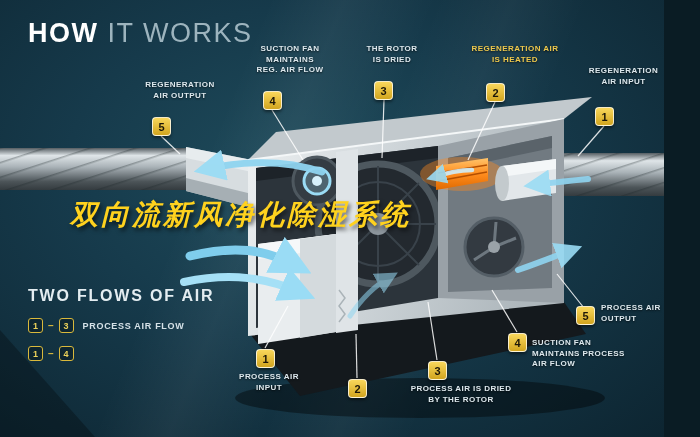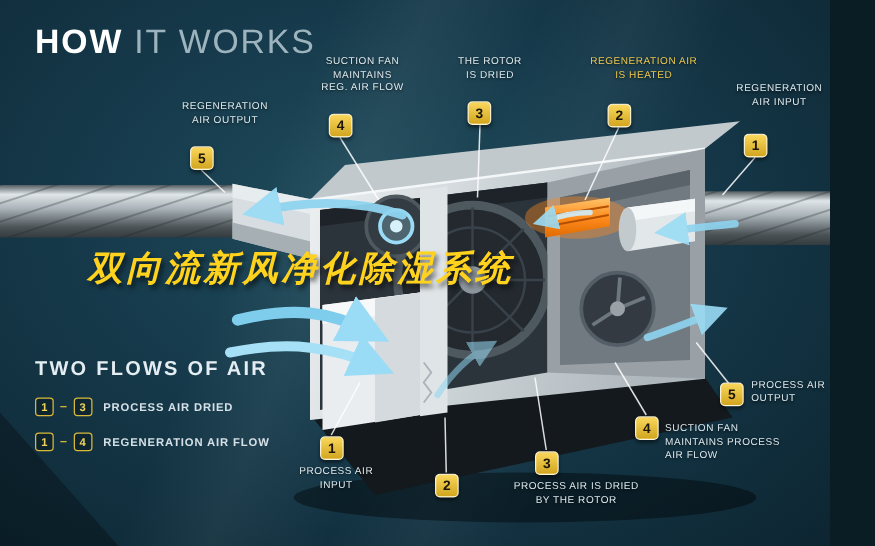--- a/index.html
+++ b/index.html
@@ -27,21 +27,21 @@
 
   .badge {
     position:absolute; width:19px; height:19px; border-radius:4px;
     background:linear-gradient(180deg,#f9d75b,#d2a51f);
     border:1px solid rgba(255,255,255,0.75); box-shadow:0 2px 3px rgba(0,0,0,0.45);
     color:#1c1608; font-size:11px; font-weight:bold;
     display:flex; align-items:center; justify-content:center; box-sizing:border-box;
   }
 
   .callout-label {
-    position:absolute; color:#dde8ed; font-size:8px; font-weight:normal; letter-spacing:0.45px;
+    position:absolute; color:#dde8ed; font-size:8px; font-weight:bold; letter-spacing:0.45px;
     line-height:1.32; text-align:center; white-space:pre-line; text-transform:uppercase;
     text-shadow:0 1px 2px rgba(0,0,0,0.6);
   }
   .callout-label.yellow { color:#edc84d; }
   .callout-label.left-align { text-align:left; }
 
   .legend { position:absolute; left:28px; top:287px; }
   .legend-heading { color:#e4edf1; font-size:16px; font-weight:bold; letter-spacing:1.8px; white-space:nowrap; }
   .legend-row { display:flex; align-items:center; margin-top:13px; }
   .legend-badge {
@@ -219,23 +219,22 @@
   <div class="callout-label left-align" style="left:532px; top:338px; width:105px;">SUCTION FAN
 MAINTAINS PROCESS
 AIR FLOW</div>
 
   <div class="legend">
     <div class="legend-heading">TWO FLOWS OF AIR</div>
     <div class="legend-row">
       <span class="legend-badge">1</span>
       <span class="legend-dash">–</span>
       <span class="legend-badge">3</span>
-      <span class="legend-label">PROCESS AIR DRIED</span>
+      <span class="legend-label">PROCESS AIR FLOW</span>
     </div>
     <div class="legend-row">
       <span class="legend-badge">1</span>
       <span class="legend-dash">–</span>
       <span class="legend-badge">4</span>
-      <span class="legend-label">REGENERATION AIR FLOW</span>
     </div>
   </div>
 
 </div>
 
 </body></html>

